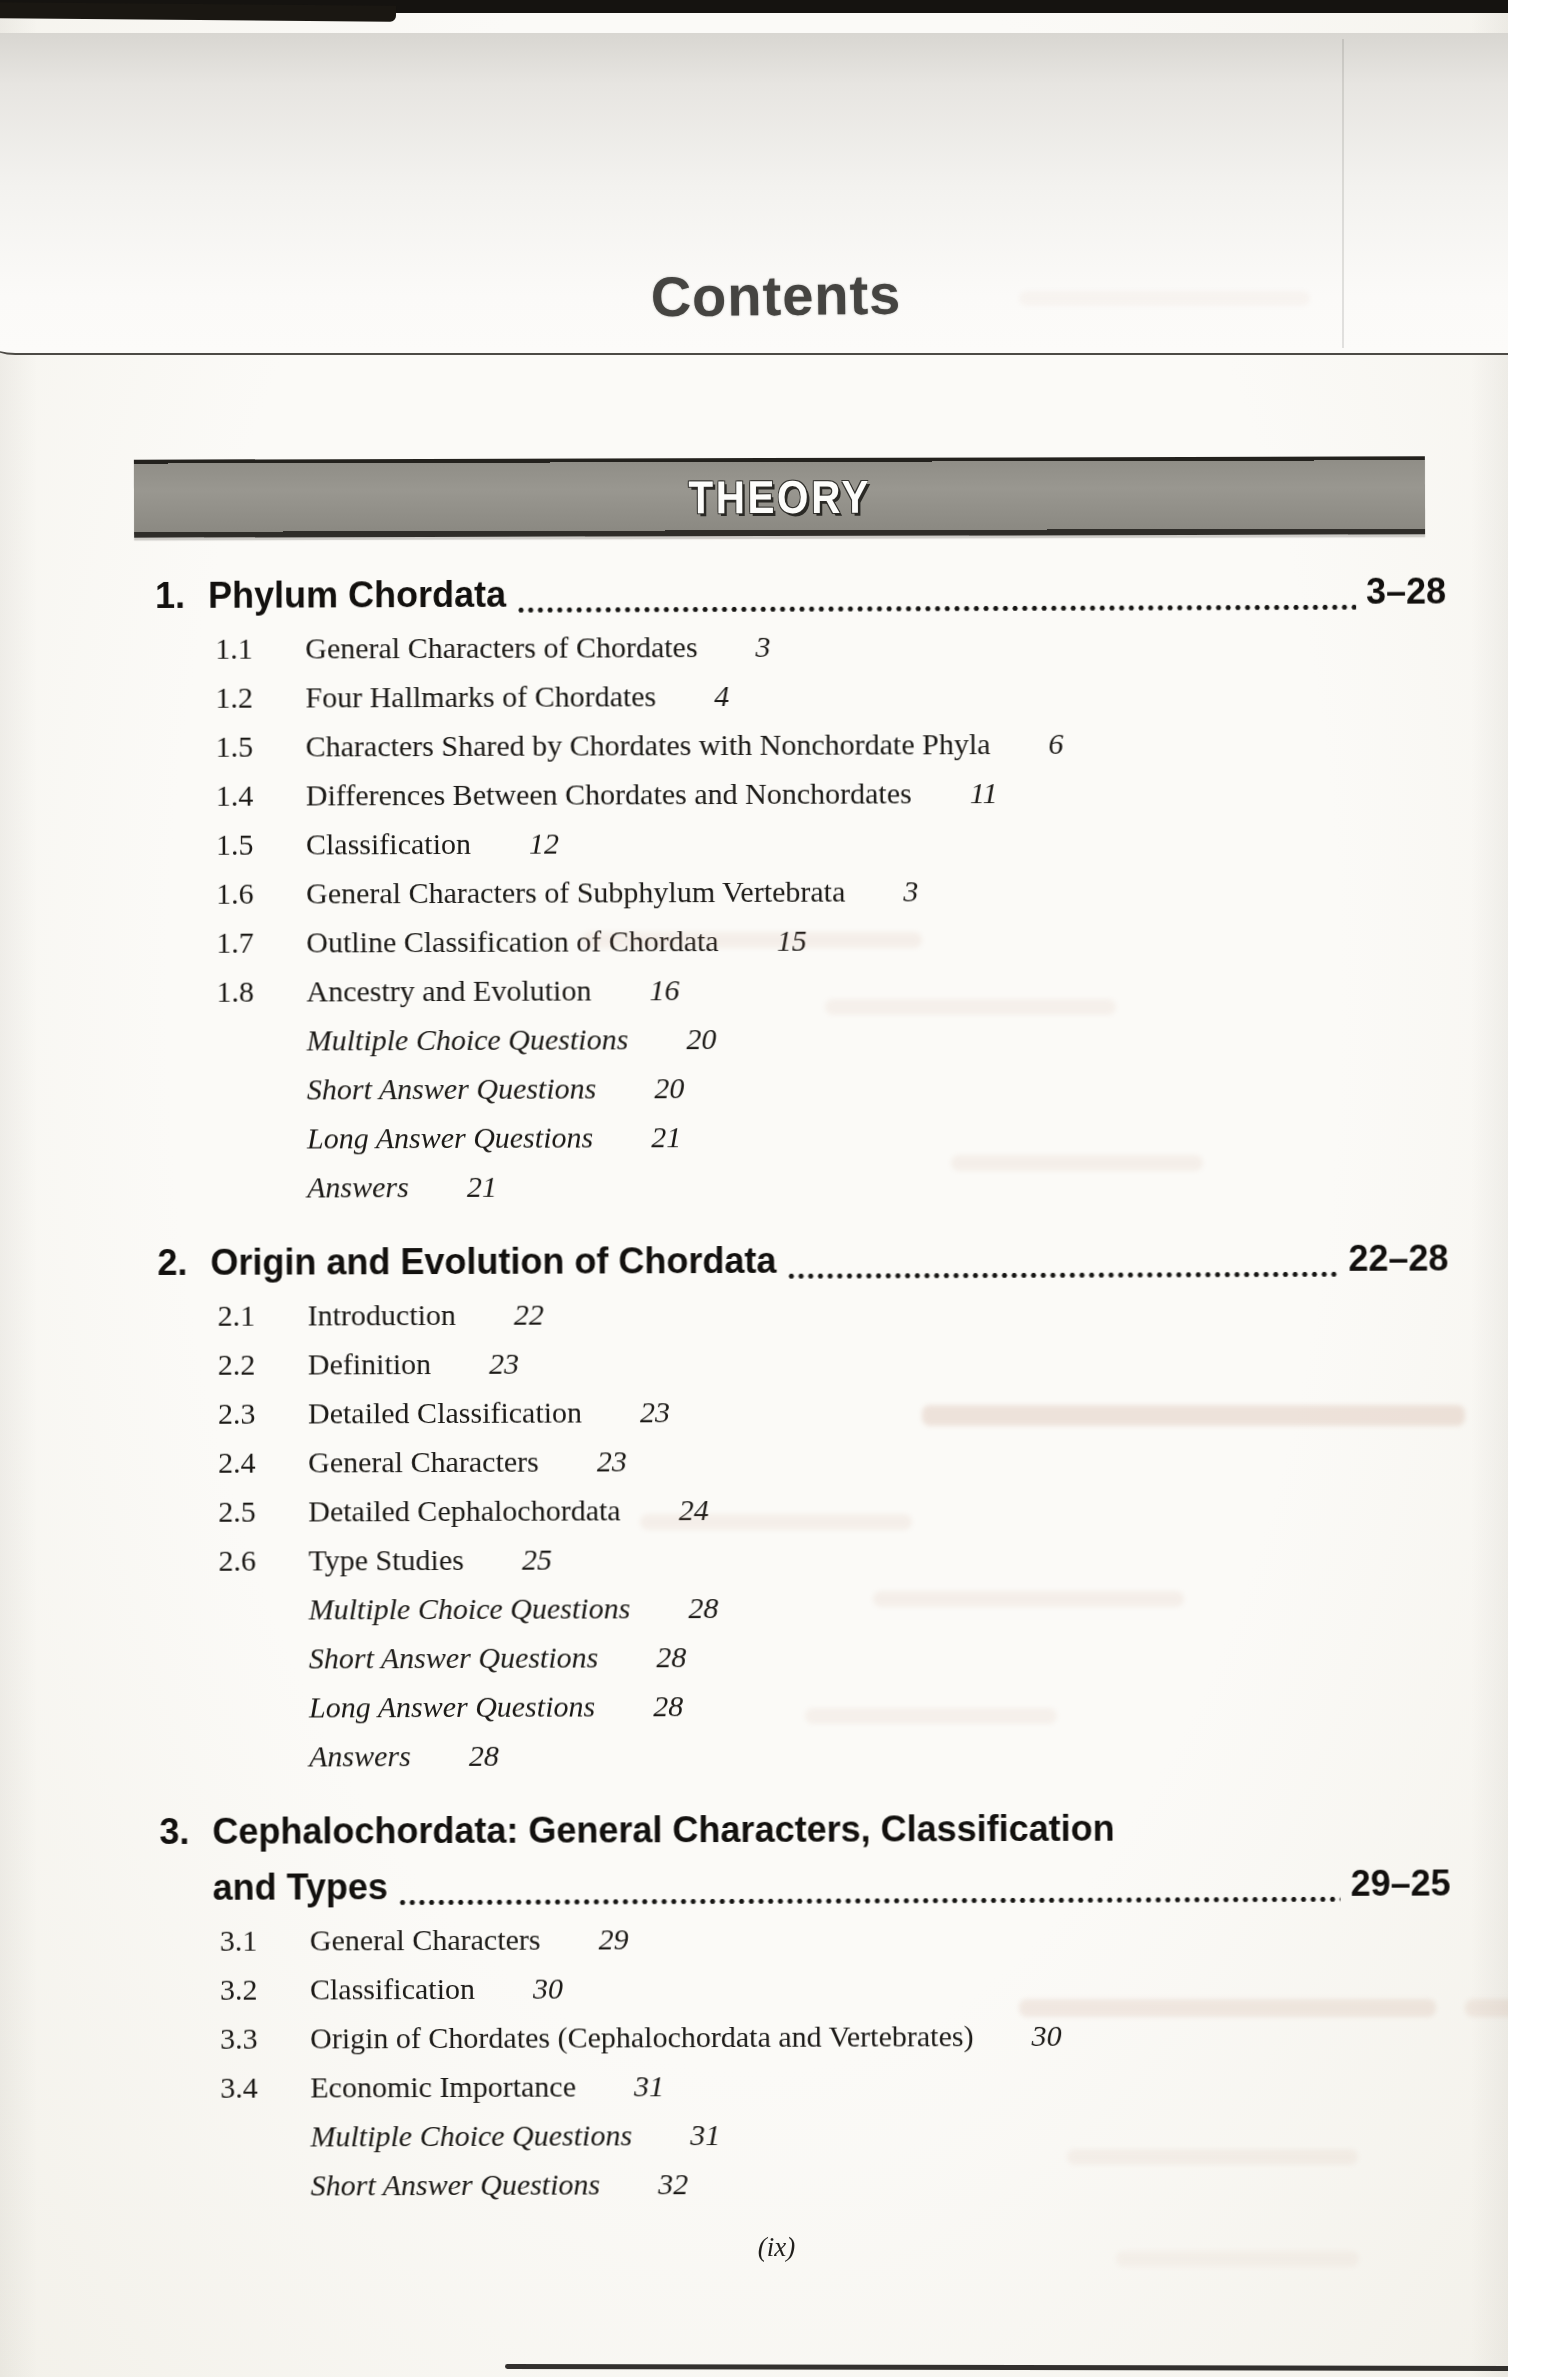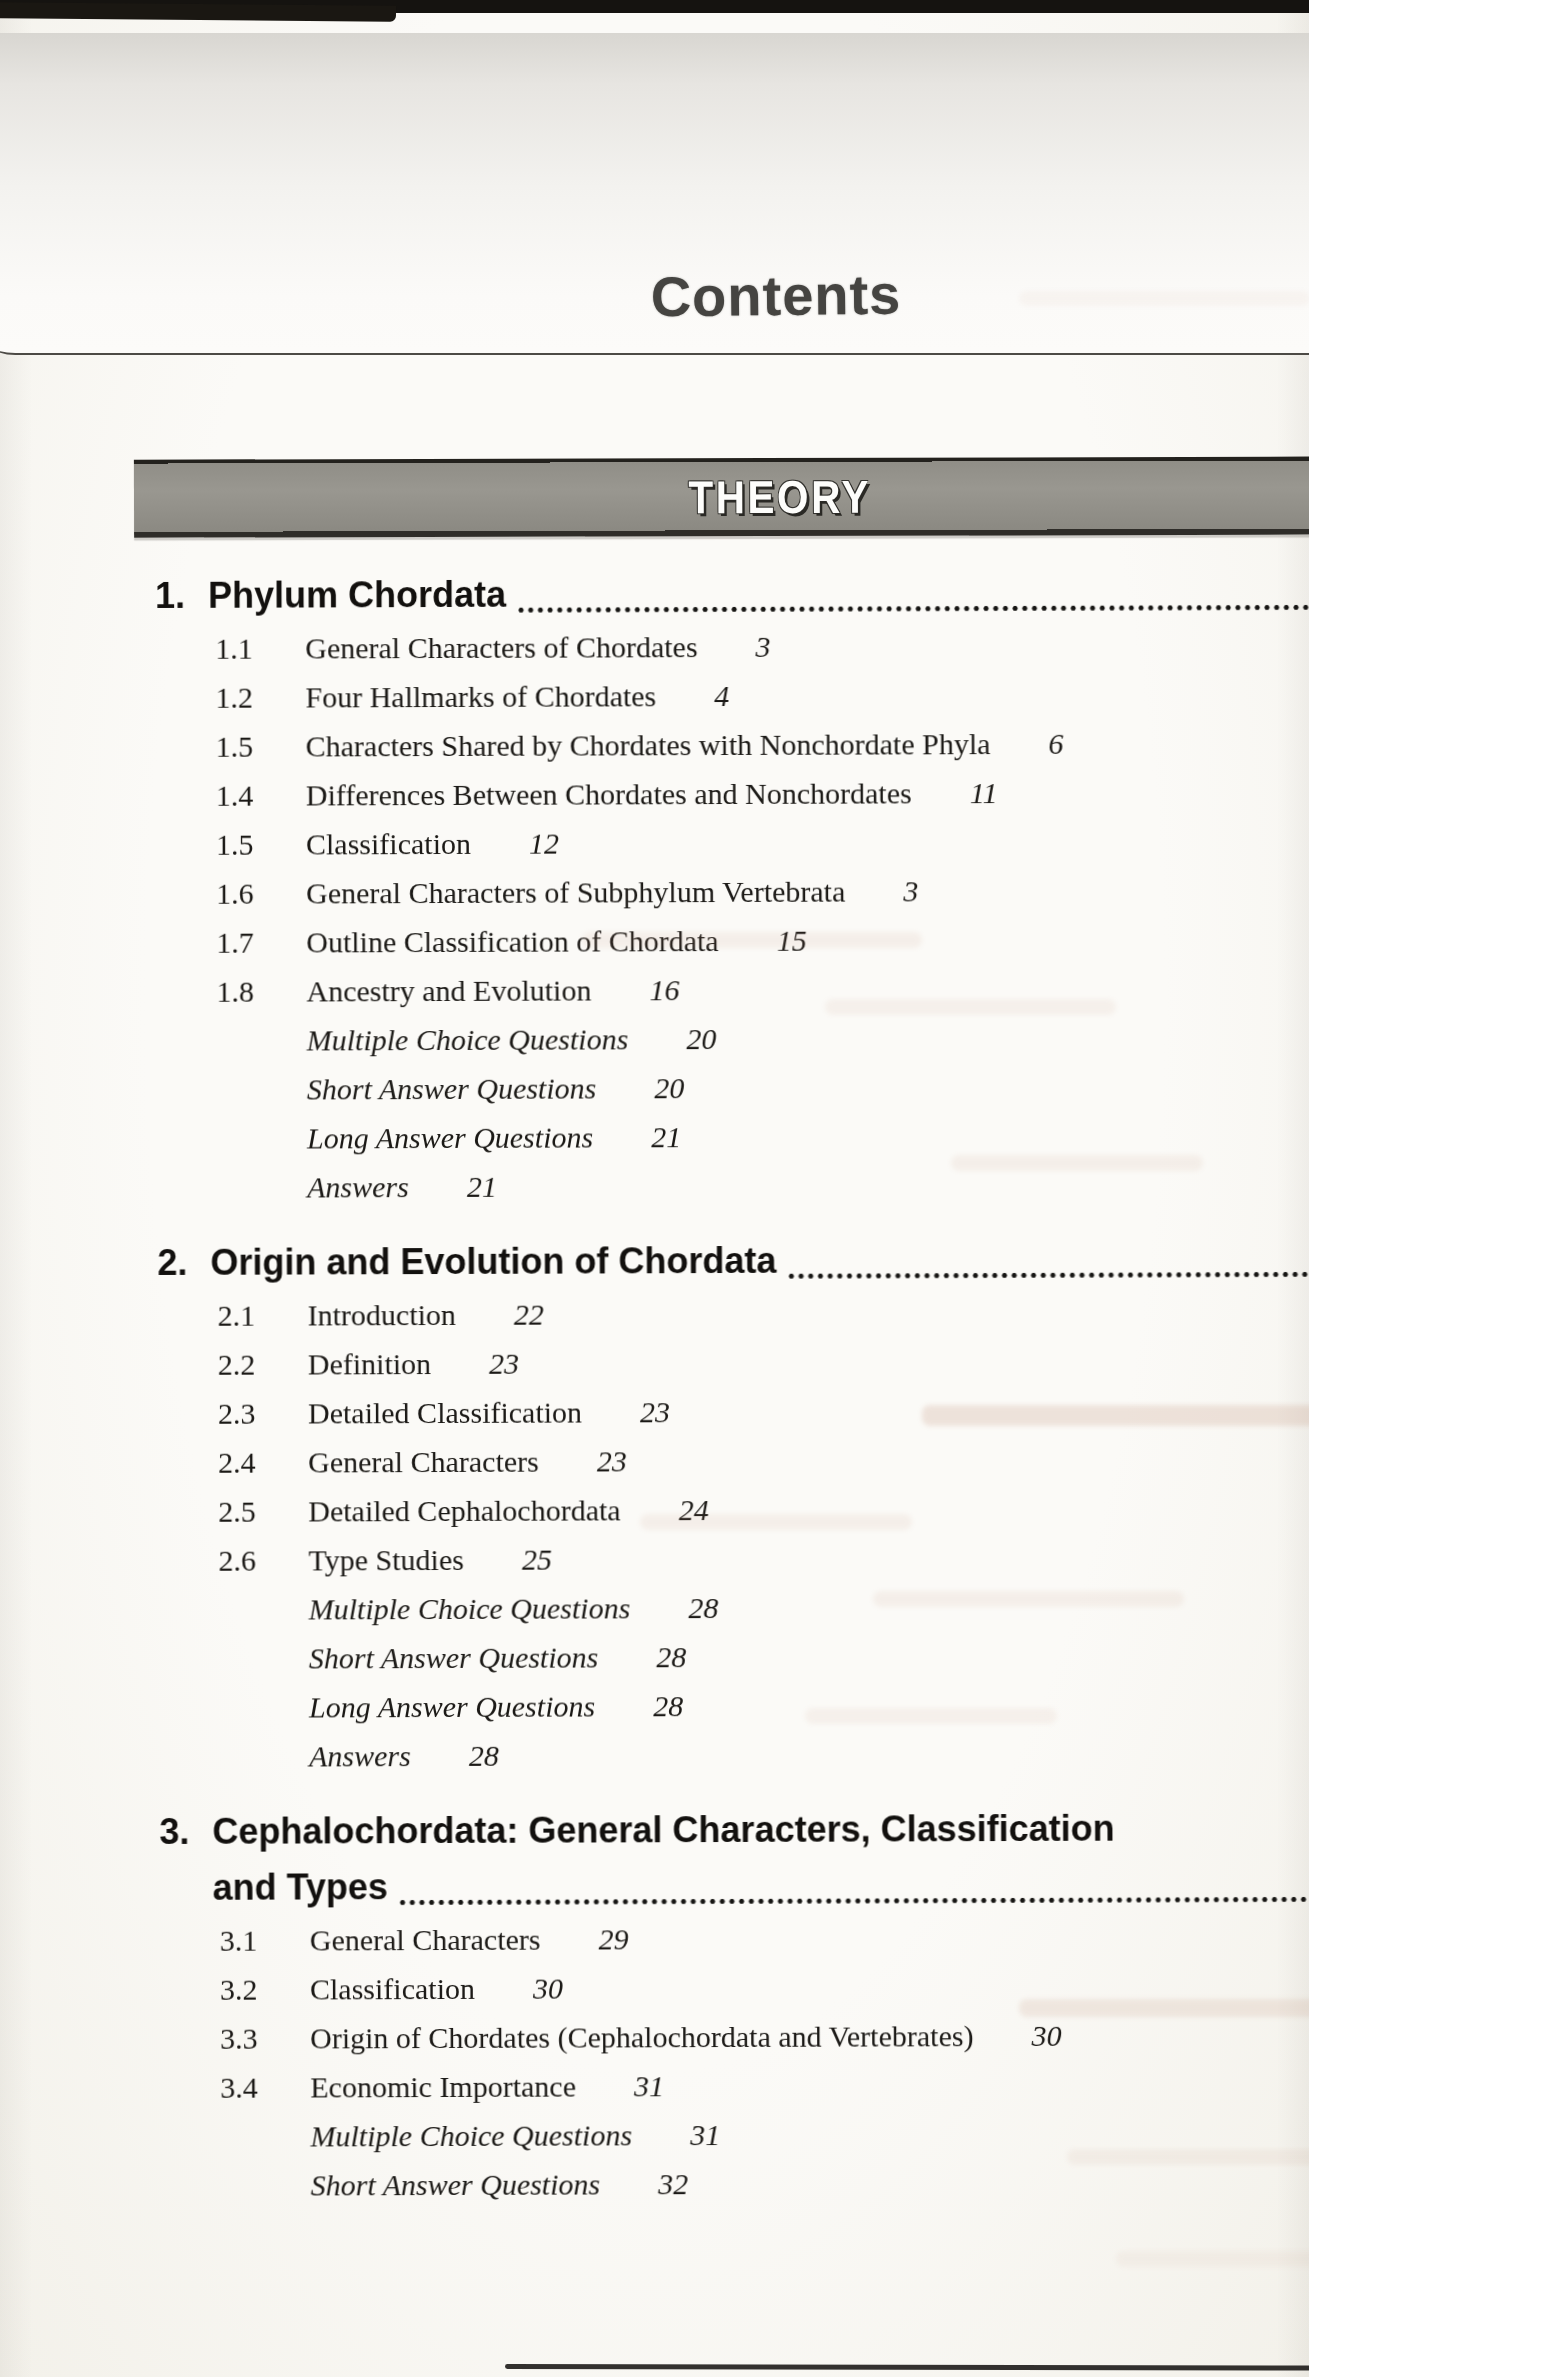--- a/index.html
+++ b/index.html
@@ -1,18 +1,18 @@
 <!DOCTYPE html>
 <html><head>
 <meta charset="utf-8">
 <style>
   html,body{margin:0;padding:0;}
   #page{
     position:relative;
-    width:1309px;height:2377px;
+    width:1508px;height:2377px;
     background:
       linear-gradient(90deg, rgba(60,50,40,0.05) 0%, rgba(60,50,40,0) 2.5%, rgba(60,50,40,0) 97.5%, rgba(60,50,40,0.05) 100%),
       radial-gradient(ellipse at 50% 42%, #fbfaf7 55%, #f3f1ea 100%);
     overflow:hidden;
     font-family:"Liberation Serif", serif;
     color:#1b1916;
   }
   
   .scan-top-band{position:absolute;top:0;left:0;width:1553px;height:12.6px;background:#151310;}
   .scan-top-wedge{position:absolute;top:3.9px;left:-11.6px;width:408px;height:15.5px;background:#1a1712;transform:rotate(0.5deg);border-radius:0 0 5.8px 1.9px;}
@@ -279,17 +279,18 @@
   <div class="ghost" style="left:951px;top:1155px;width:252px;height:15.5px;opacity:.10;"></div>
   <div class="ghost" style="left:922px;top:1405px;width:543px;height:21.3px;opacity:.22;"></div>
   <div class="ghost" style="left:640px;top:1514px;width:272px;height:15.5px;opacity:.10;"></div>
   <div class="ghost" style="left:873px;top:1591px;width:311px;height:15.5px;opacity:.10;"></div>
   <div class="ghost" style="left:805px;top:1708px;width:252px;height:15.5px;opacity:.09;"></div>
   <div class="ghost" style="left:1019px;top:1999px;width:417px;height:17.5px;opacity:.16;"></div>
   <div class="ghost" style="left:1465px;top:1999px;width:68px;height:17.5px;opacity:.14;"></div>
   <div class="ghost" style="left:1067px;top:2149px;width:291px;height:15.5px;opacity:.09;"></div>
   <div class="ghost" style="left:1116px;top:2251px;width:243px;height:15.5px;opacity:.07;"></div>
 
+  <div class="footer">(ix)</div>
 
   <div class="scan-bottom-line"></div>
 
 </div>
 
 
 </body></html>

